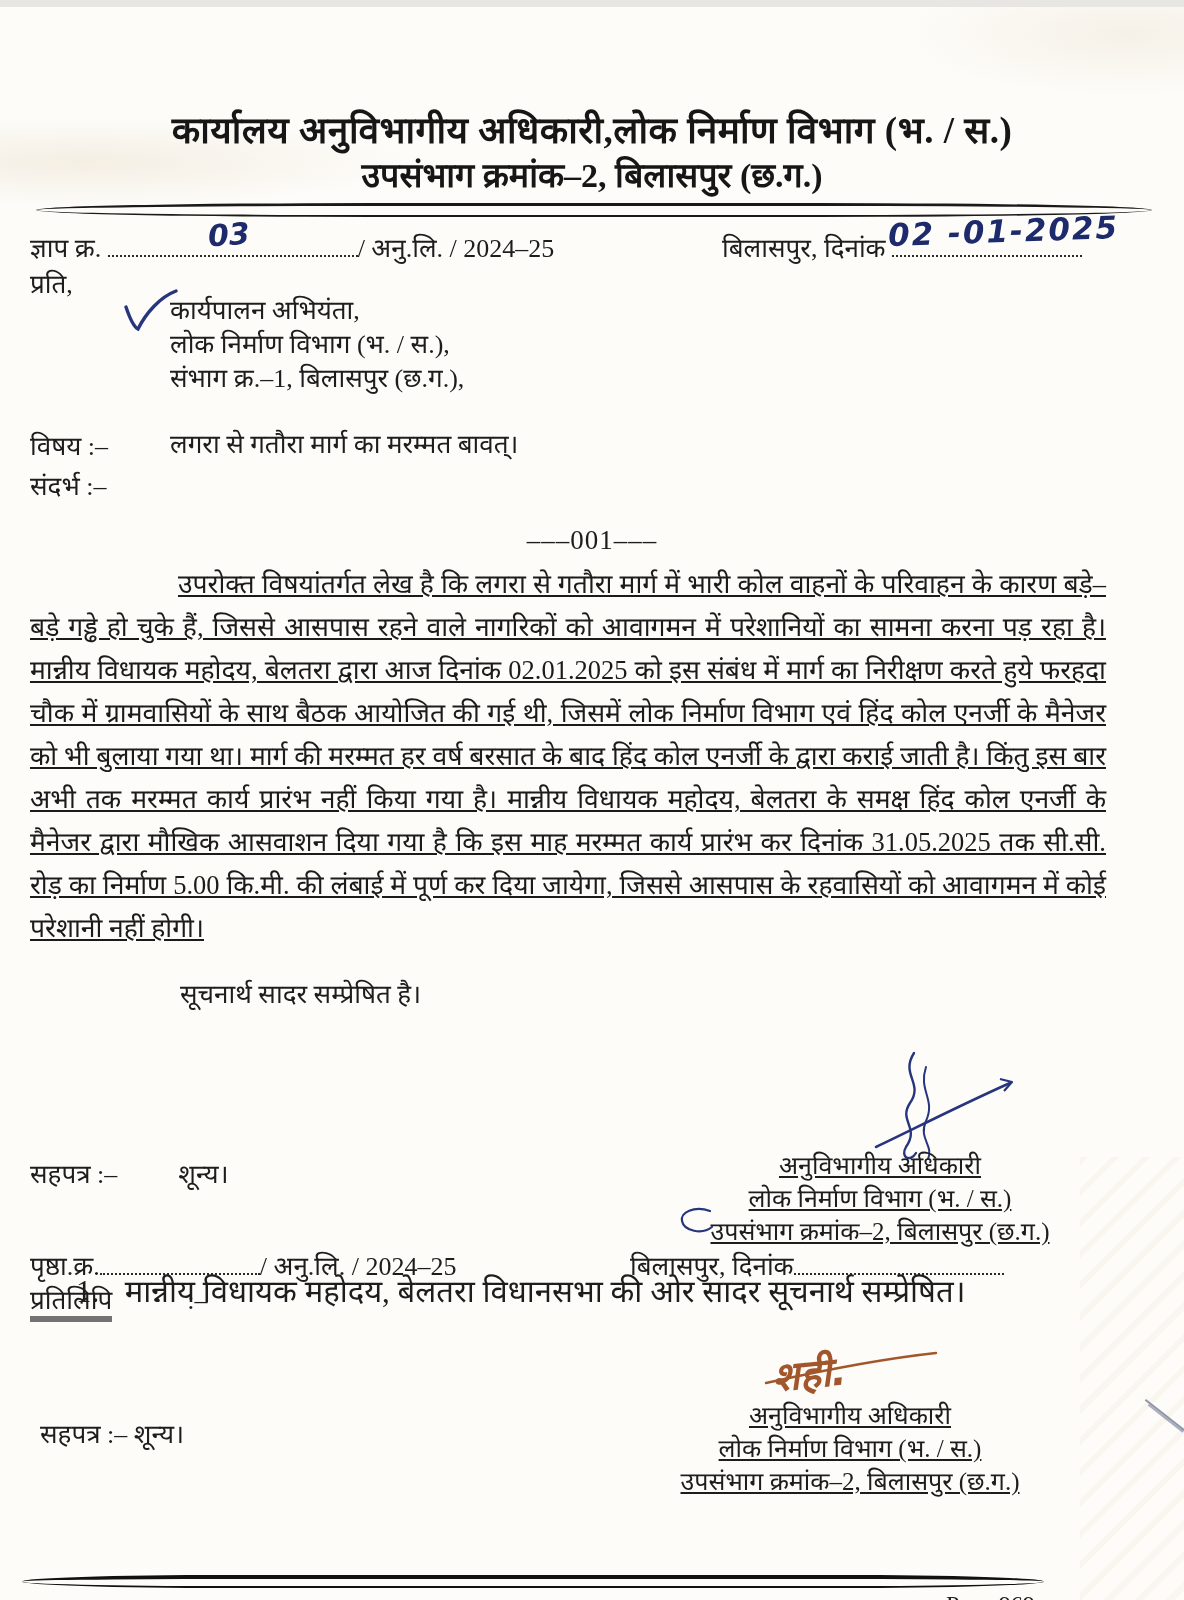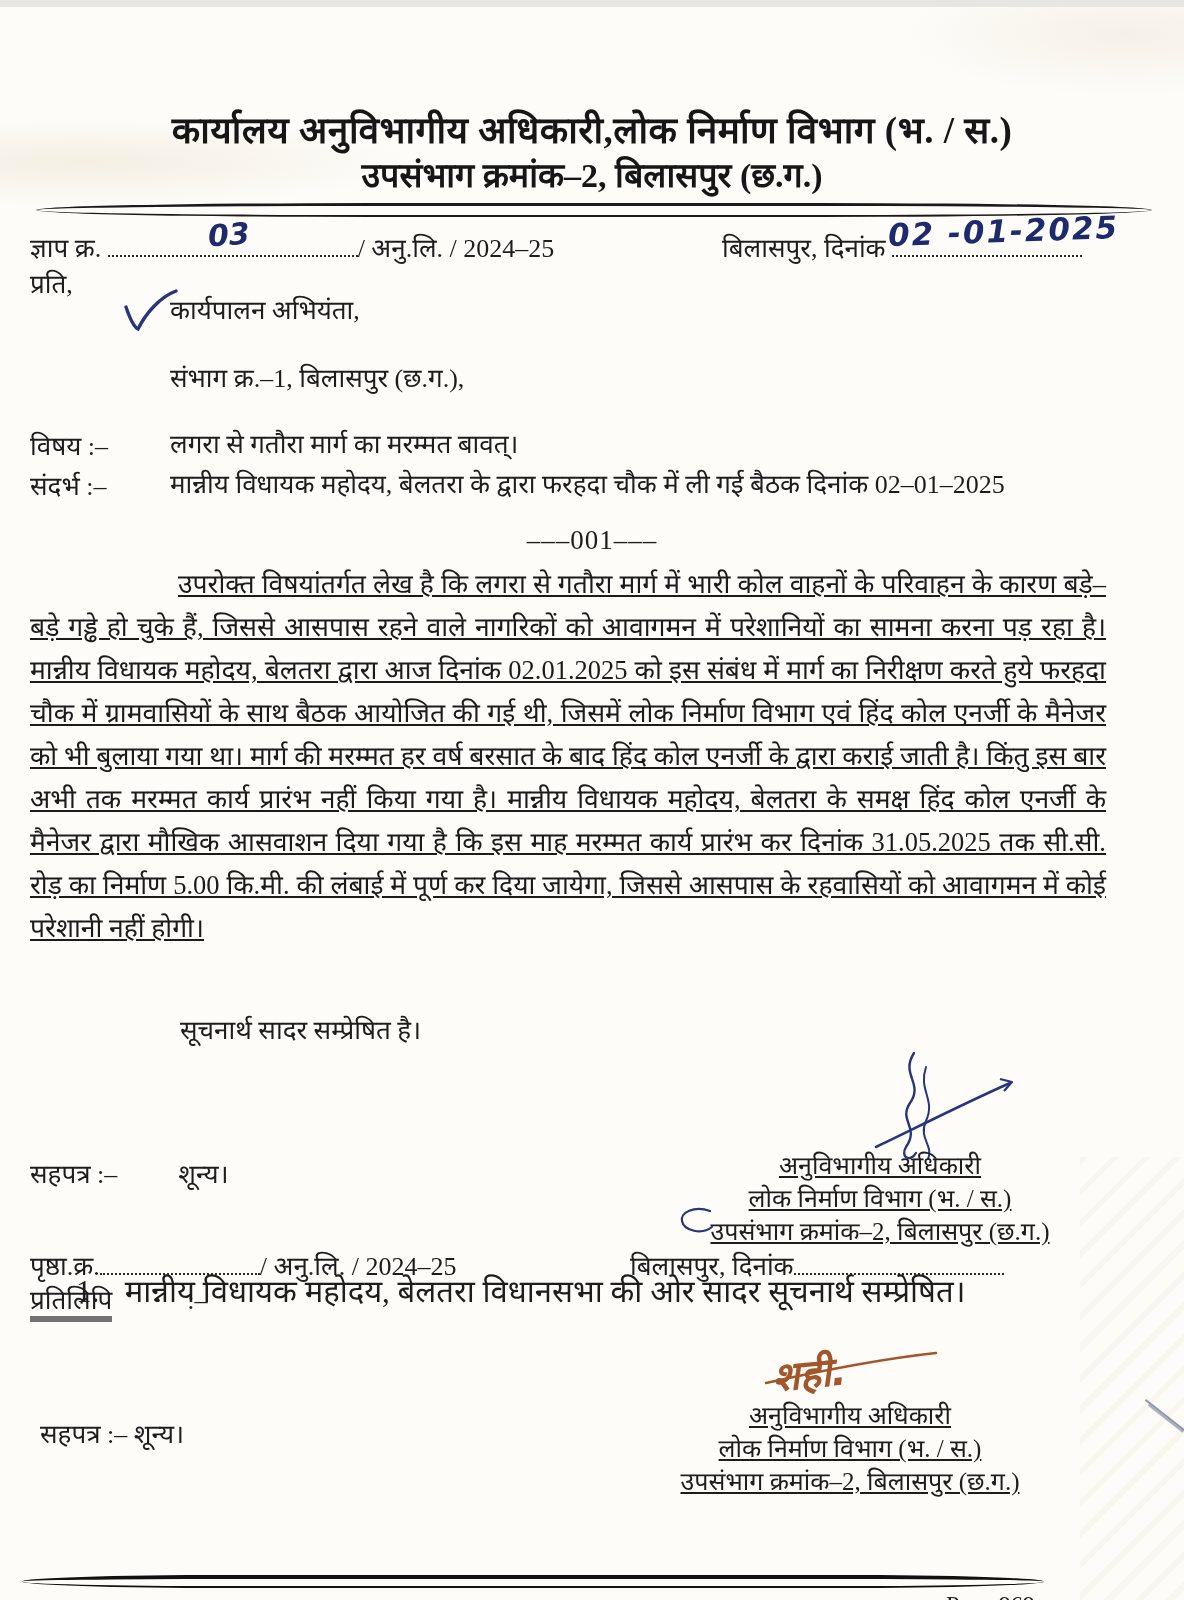--- a/index.html
+++ b/index.html
@@ -81,32 +81,32 @@
       <span class="hand" style="position:absolute;left:-4px;top:-18px;font-size:31px;white-space:nowrap;transform:rotate(-2deg);letter-spacing:2px;">02 -01-2025</span>
     </span>
   </div>
 
   <div class="abs txt" style="left:30px;top:258px;">प्रति,</div>
 
   <svg class="abs" style="left:122px;top:282px;" width="56" height="46" viewBox="0 0 56 46">
     <path d="M4 18 C8 30 12 38 16 40 C24 24 38 8 54 2" fill="none" stroke="#27357e" stroke-width="3.4" stroke-linecap="round"></path>
   </svg>
   <div class="abs txt" style="left:170px;top:284px;">कार्यपालन अभियंता,</div>
+  <div class="abs txt" style="left:170px;top:318px;">लोक निर्माण विभाग (भ. / स.),</div>
   <div class="abs txt" style="left:170px;top:352px;">संभाग क्र.–1, बिलासपुर (छ.ग.),</div>
 
   <div class="abs txt" style="left:30px;top:420px;">विषय :–</div>
   <div class="abs txt" style="left:170px;top:418px;text-align:right;">लगरा से गतौरा मार्ग का मरम्मत बावत्।</div>
 
   <div class="abs txt" style="left:30px;top:460px;">संदर्भ :–</div>
-  <div class="abs" style="left:170px;top:458px;width:938px;font-size:26px;line-height:40px;text-align:justify;white-space:normal;">मान्नीय विधायक महोदय, बेलतरा के द्वारा फरहदा चौक में ली गई बैठक दिनांक 02–01–2025</div>
 
   <div class="abs" style="left:0;top:518px;width:1184px;text-align:center;font-size:27px;letter-spacing:1px;">–––001–––</div>
 
   <div class="abs body-par">उपरोक्त विषयांतर्गत लेख है कि लगरा से गतौरा मार्ग में भारी कोल वाहनों के परिवाहन के कारण बड़े–बड़े गड्ढे हो चुके हैं, जिससे आसपास रहने वाले नागरिकों को आवागमन में परेशानियों का सामना करना पड़ रहा है। मान्नीय विधायक महोदय, बेलतरा द्वारा आज दिनांक 02.01.2025 को इस संबंध में मार्ग का निरीक्षण करते हुये फरहदा चौक में ग्रामवासियों के साथ बैठक आयोजित की गई थी, जिसमें लोक निर्माण विभाग एवं हिंद कोल एनर्जी के मैनेजर को भी बुलाया गया था। मार्ग की मरम्मत हर वर्ष बरसात के बाद हिंद कोल एनर्जी के द्वारा कराई जाती है। किंतु इस बार अभी तक मरम्मत कार्य प्रारंभ नहीं किया गया है। मान्नीय विधायक महोदय, बेलतरा के समक्ष हिंद कोल एनर्जी के मैनेजर द्वारा मौखिक आसवाशन दिया गया है कि इस माह मरम्मत कार्य प्रारंभ कर दिनांक 31.05.2025 तक सी.सी. रोड़ का निर्माण 5.00 कि.मी. की लंबाई में पूर्ण कर दिया जायेगा, जिससे आसपास के रहवासियों को आवागमन में कोई परेशानी नहीं होगी।</div>
-  <div class="abs txt" style="left:180px;top:1004px;">सूचनार्थ सादर सम्प्रेषित है।</div>
+  <div class="abs txt" style="left:180px;top:968px;">सूचनार्थ सादर सम्प्रेषित है।</div>
 
   <div class="abs txt" style="left:30px;top:1148px;">
     <span>सहपत्र :–</span>
     <span style="display:inline-block;width:48px;"></span>
     <span>शून्य।</span>
   </div>
 
   <svg class="abs" style="left:848px;top:1040px;" width="180" height="130" viewBox="0 0 180 130">
     <path d="M66 6 C52 28 76 36 62 56 C50 74 72 80 58 100 C52 110 62 116 68 106" fill="none" stroke="#27357e" stroke-width="2.4" stroke-linecap="round"></path>
     <path d="M78 20 C70 44 88 52 78 74 C70 92 86 98 80 112" fill="none" stroke="#27357e" stroke-width="2" stroke-linecap="round"></path>

